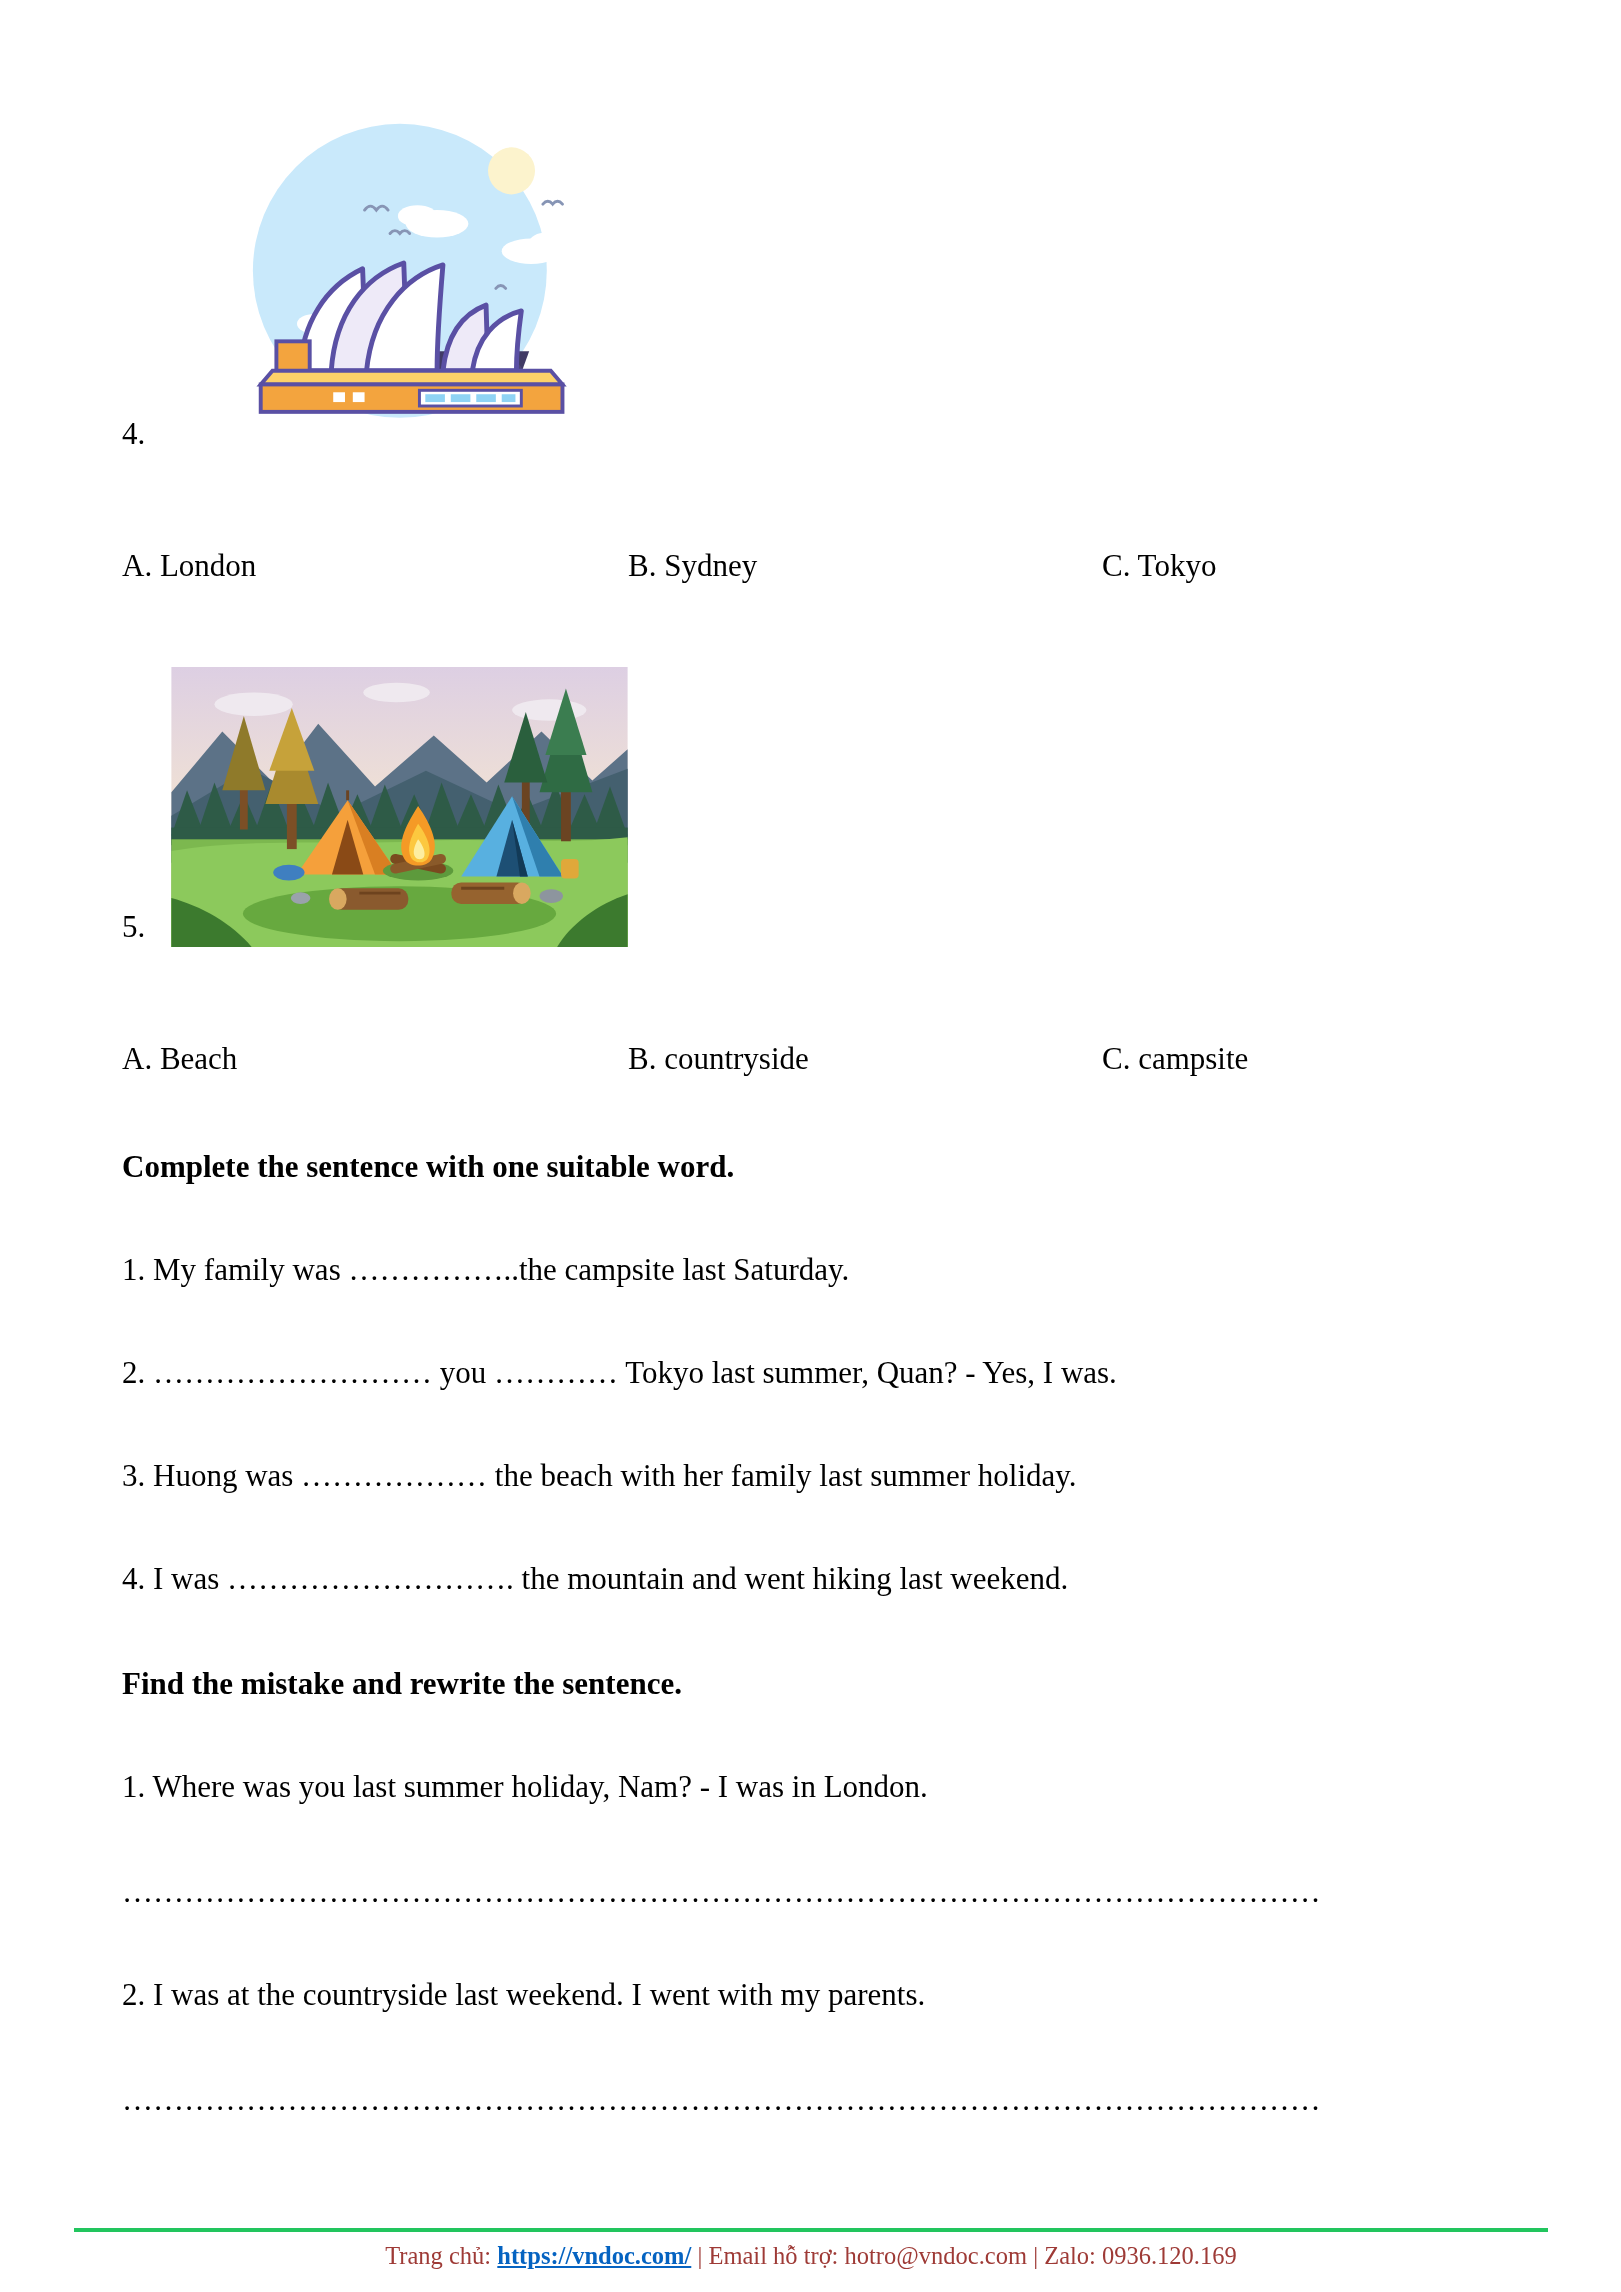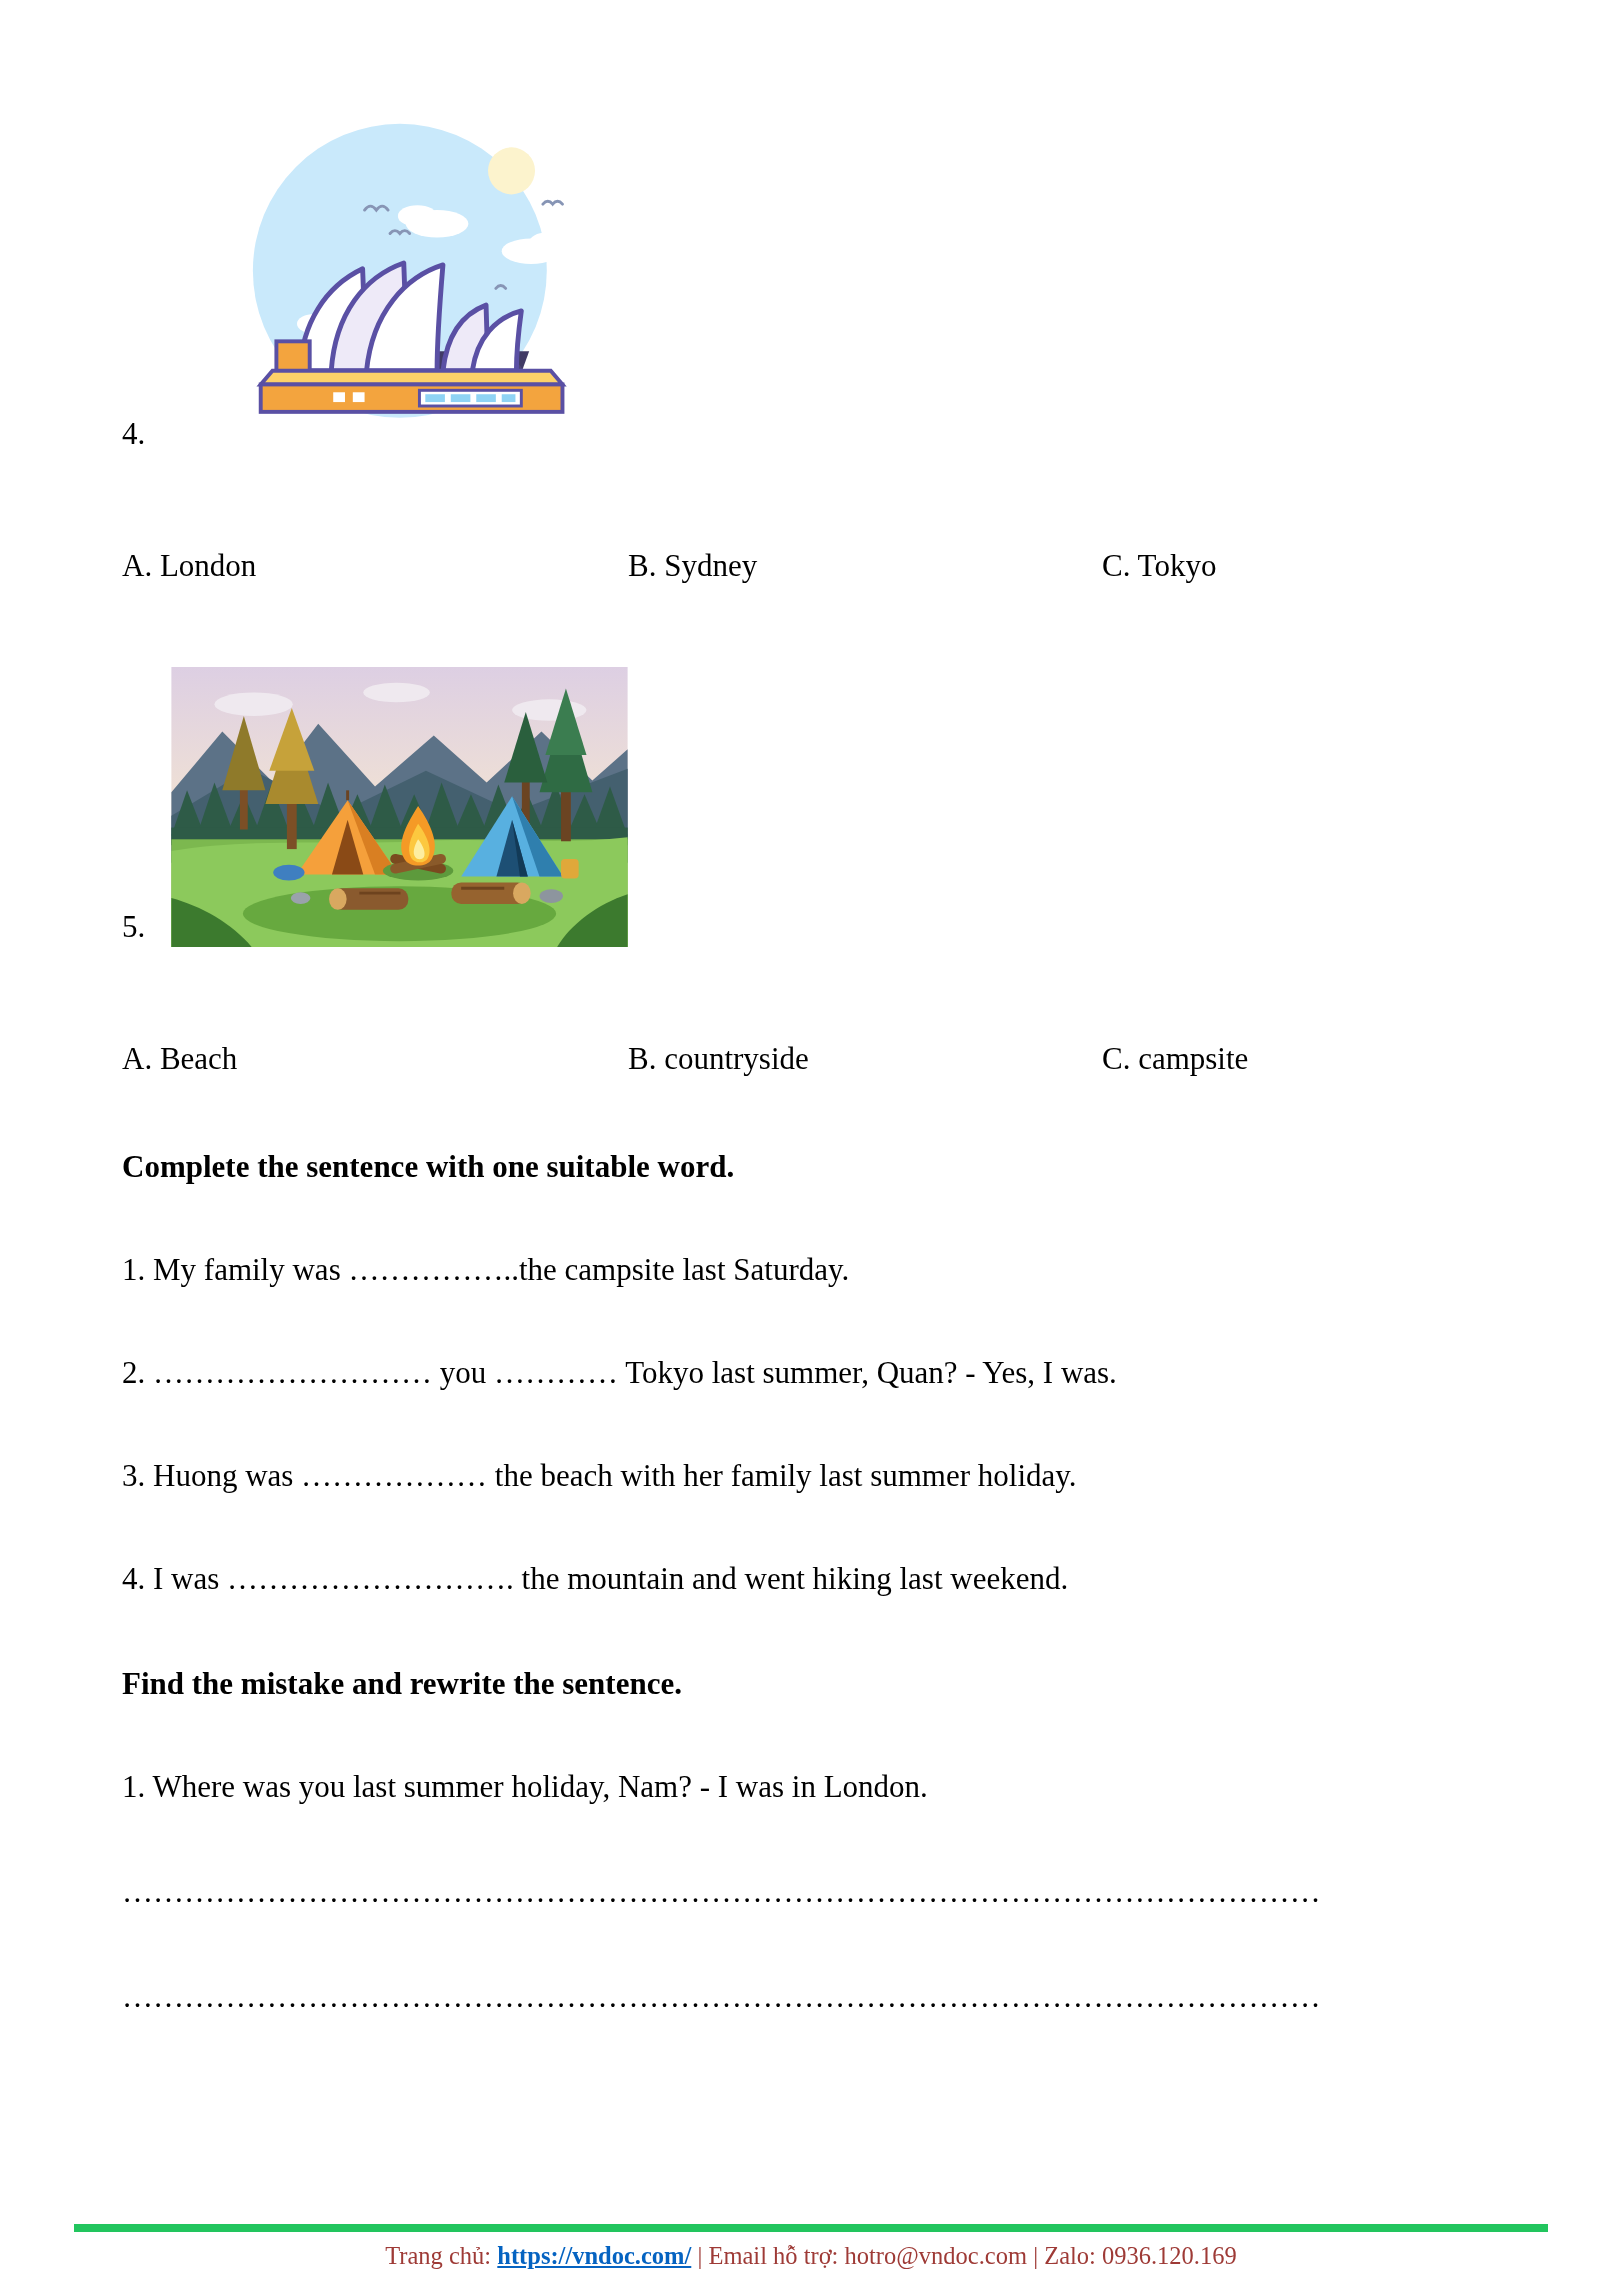--- a/index.html
+++ b/index.html
@@ -27,21 +27,21 @@
 
   .camp-line { margin-top:80px; }
 
   .heading { font-weight:bold; margin-top:69px; white-space:nowrap; }
   .sentence { margin-top:67px; white-space:nowrap; }
   .answer-line { margin-top:69px; white-space:nowrap; overflow:hidden; width:1200px; }
 
   .footer {
     position:absolute;
     left:74px; right:73px; bottom:23.5px;
-    border-top:8px solid #22c55e;
+    border-top:4px solid #22c55e;
     padding-top:9.8px;
     text-align:center;
     font-size:24.5px;
     color:#9e3a36;
   }
   .footer a {
     color:#0563c1;
     font-weight:bold;
     text-decoration:underline;
   }
@@ -199,20 +199,21 @@
 
   <p class="heading">Complete the sentence with one suitable word.</p>
   <p class="sentence">1. My family was ……………..the campsite last Saturday.</p>
   <p class="sentence">2. ……………………… you ………… Tokyo last summer, Quan? - Yes, I was.</p>
   <p class="sentence">3. Huong was ……………… the beach with her family last summer holiday.</p>
   <p class="sentence">4. I was ………………………. the mountain and went hiking last weekend.</p>
 
   <p class="heading">Find the mistake and rewrite the sentence.</p>
   <p class="sentence">1. Where was you last summer holiday, Nam? - I was in London.</p>
   <p class="answer-line">………………………………………………………………………………………………………………………………………..</p>
+  <p class="sentence">2. I was at the countryside last weekend. I went with my parents.</p>
   <p class="answer-line">………………………………………………………………………………………………………………………………………..</p>
 
 </div>
 
 <div class="footer">
   <span>Trang chủ: </span><a href="#">https://vndoc.com/</a><span> | Email hỗ trợ: hotro@vndoc.com | Zalo: 0936.120.169</span>
 </div>
 
 
 </body></html>

